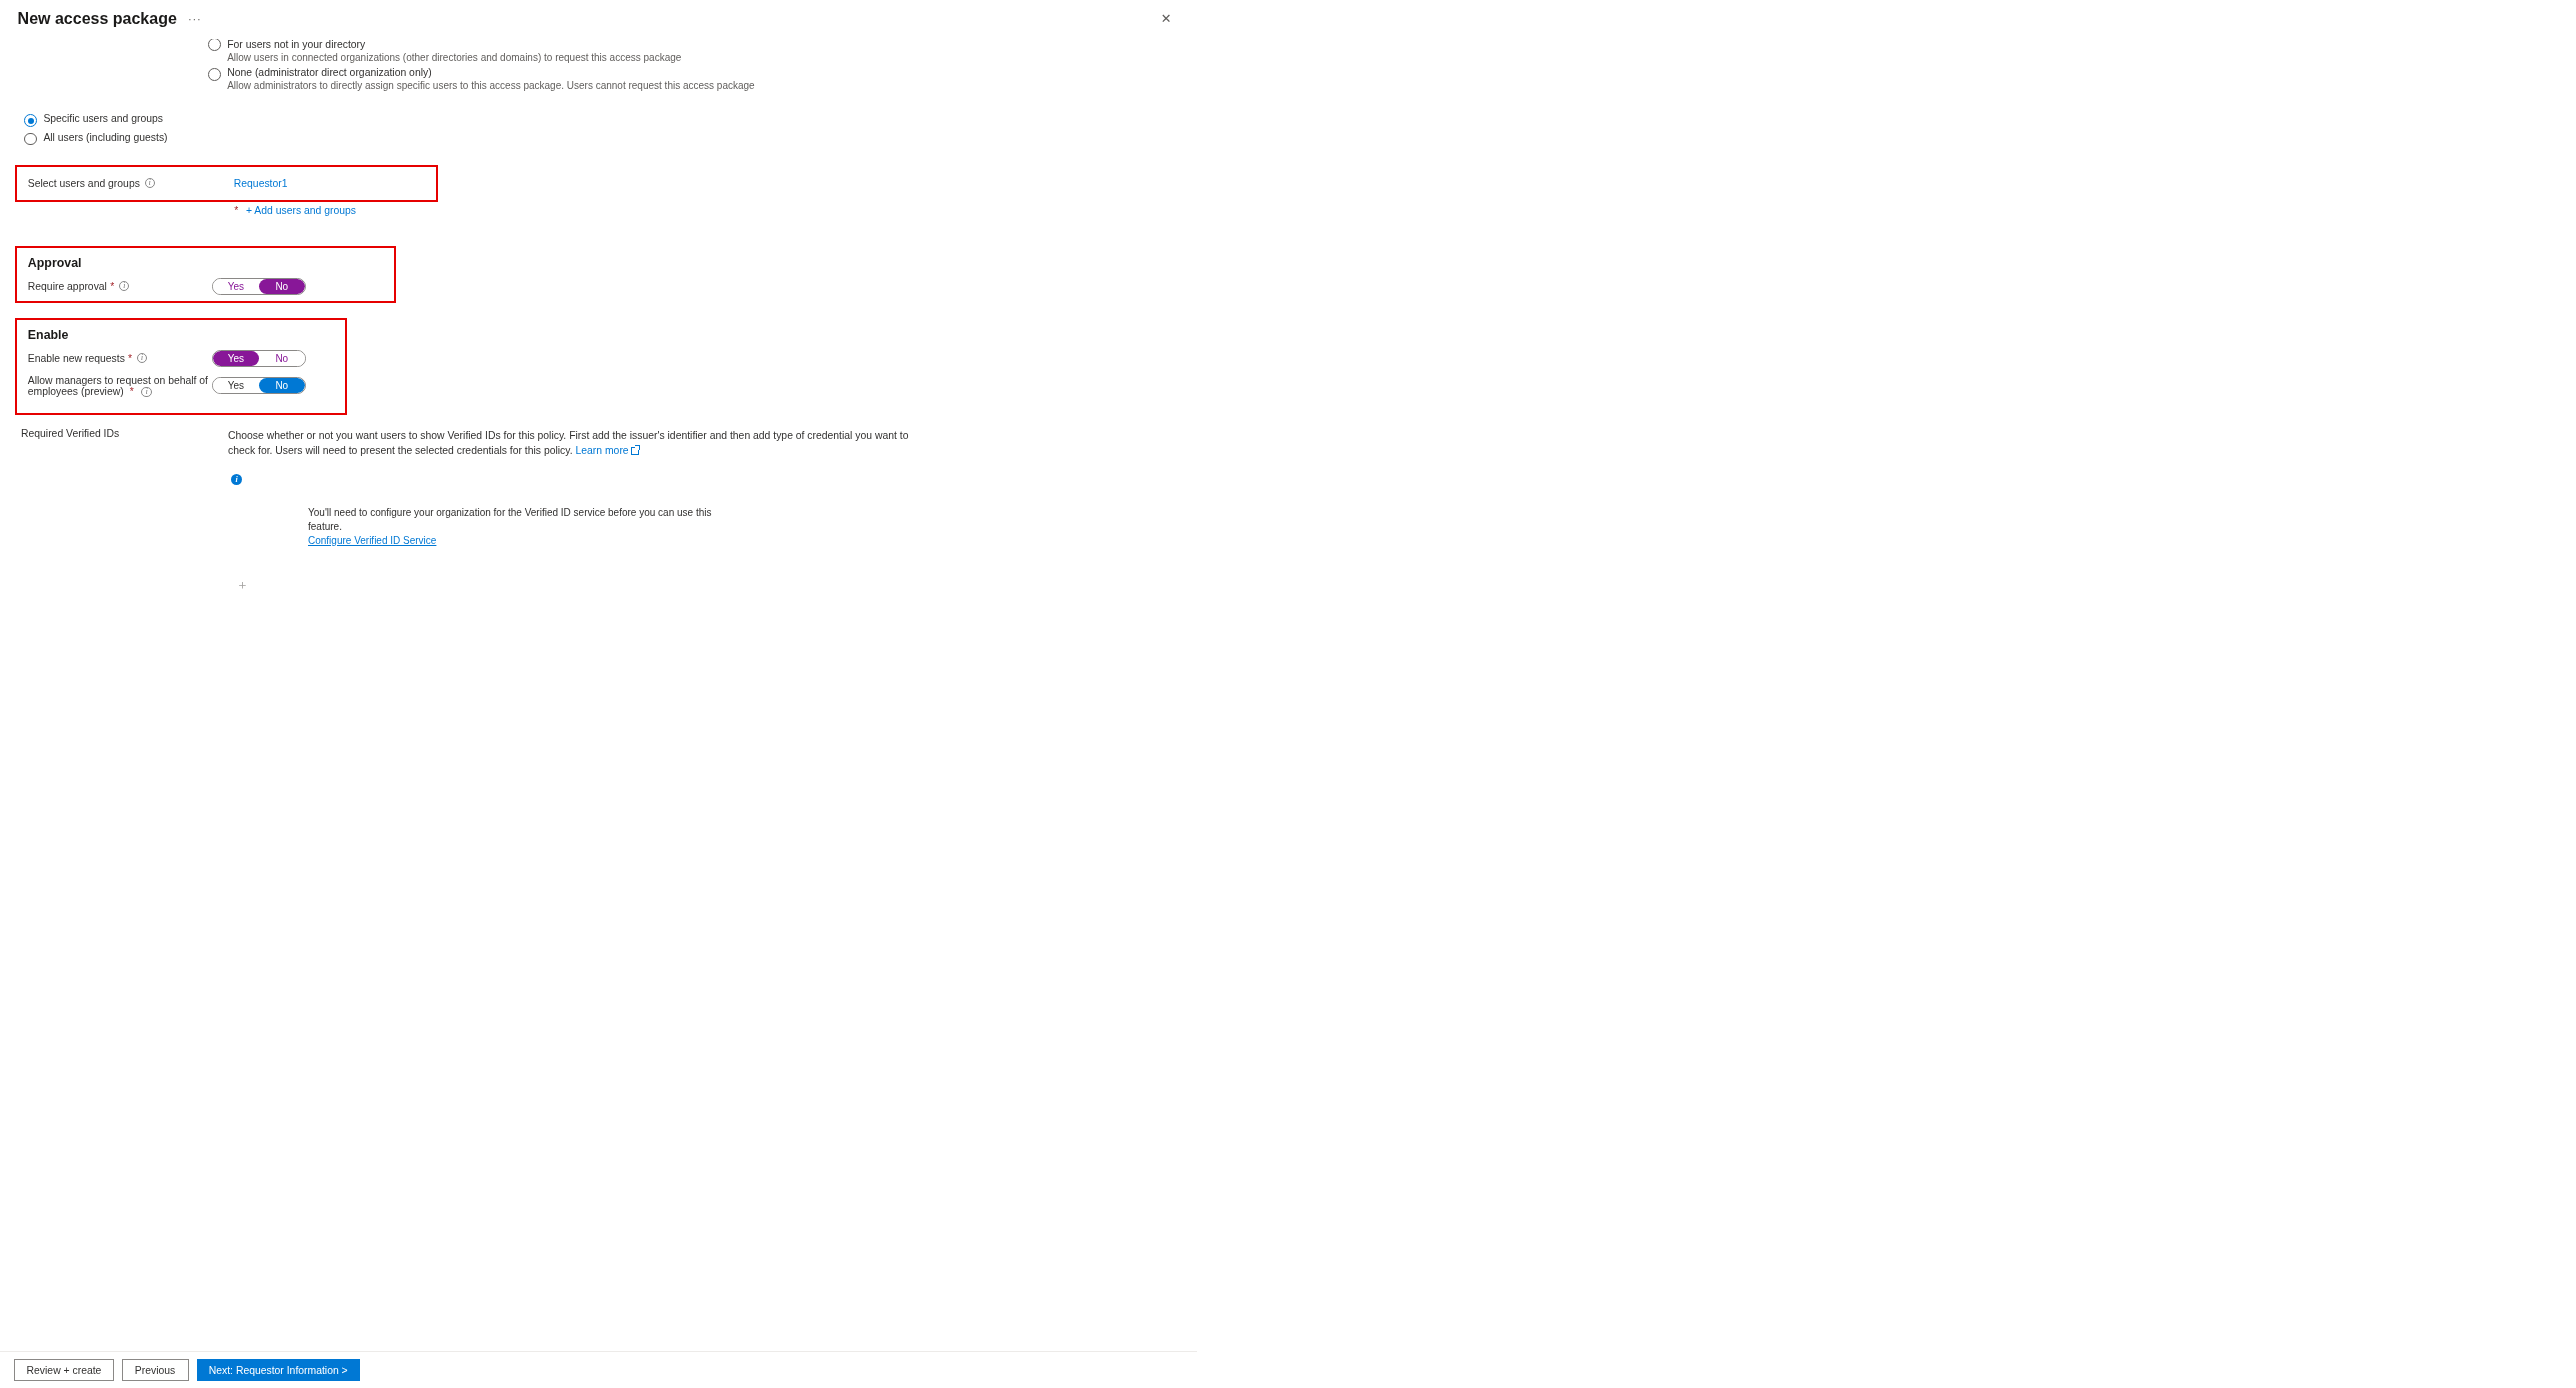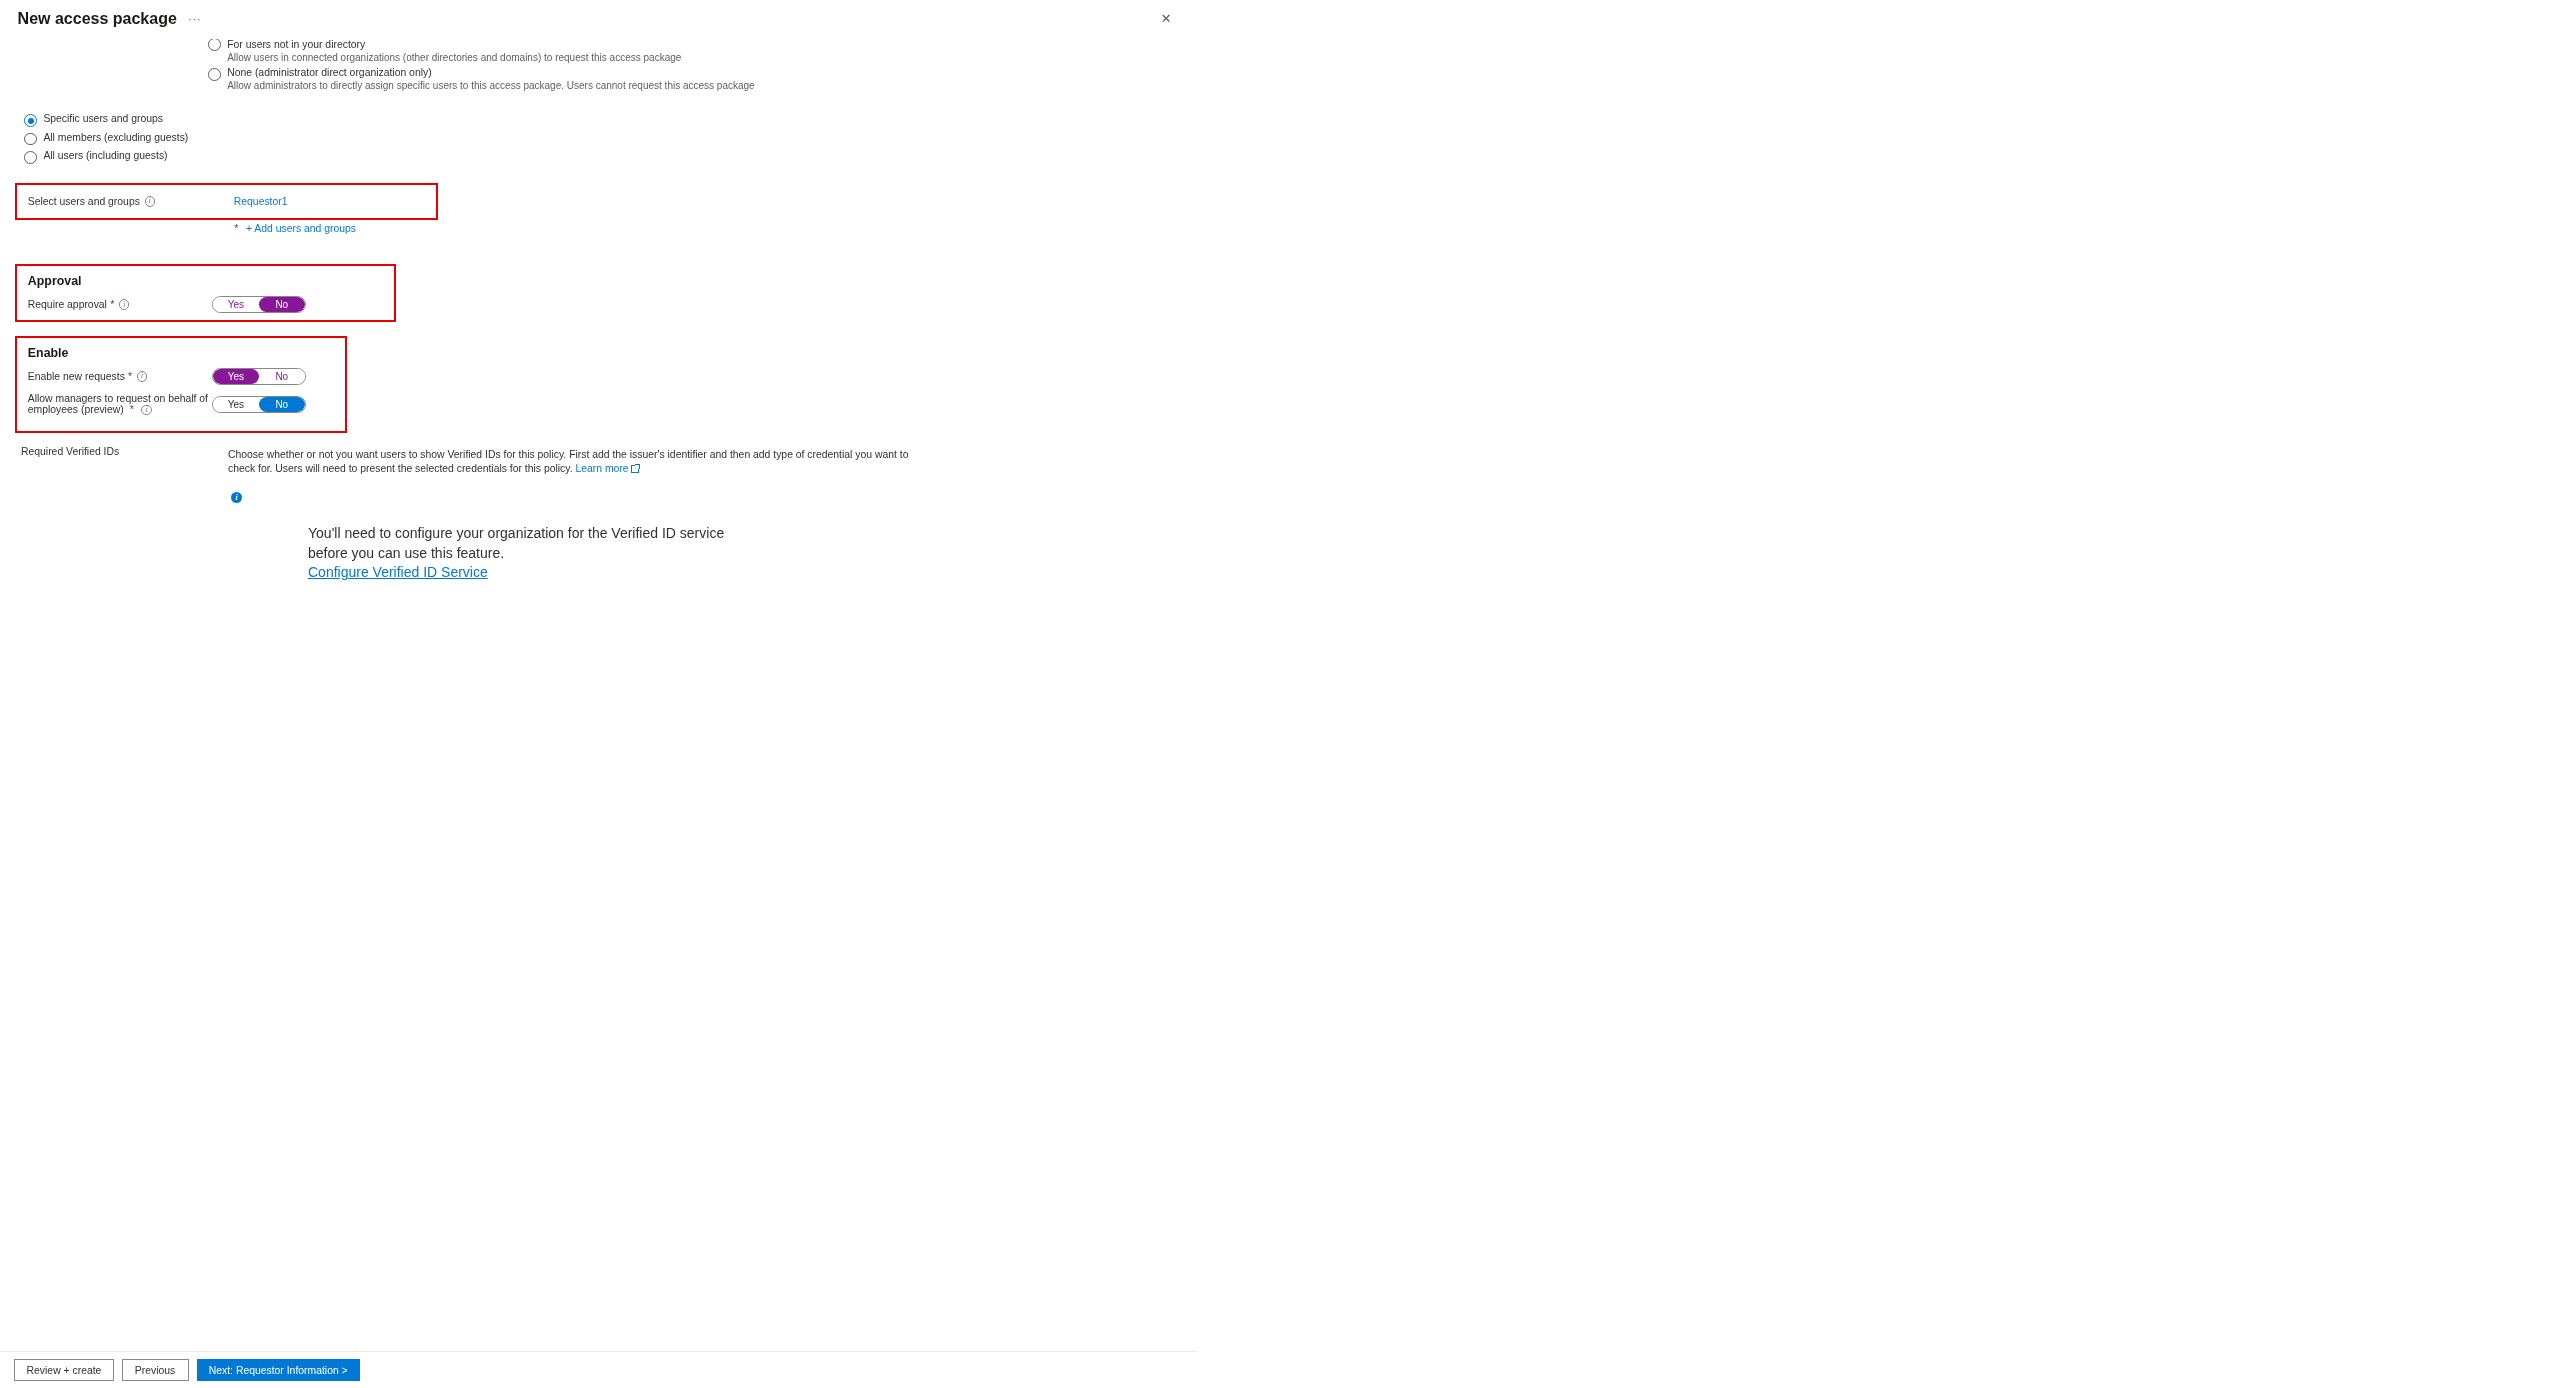--- a/index.html
+++ b/index.html
@@ -212,21 +212,21 @@
     justify-content: center;
     font-size: 8px;
     font-weight: bold;
     font-style: italic;
     font-family: Georgia, serif;
   }
   .vid-config {
     padding-left: 287px;
     margin-top: 21px;
     width: 718px;
-    font-size: 14px;
+    font-size: 10px;
     line-height: 1.4;
   }
   .add-issuer {
     padding-left: 215px;
     margin-top: 29px;
     color: #a19f9d;
     display: flex;
     align-items: center;
     gap: 6.4px;
   }
@@ -286,24 +286,20 @@
       <span class="radio-text">None (administrator direct organization only)</span>
       <div class="radio-sub">Allow administrators to directly assign specific users to this access package. Users cannot request this access package</div>
     </div>
   </div>
 
   <div style="height:17.6px;"></div>
 
   <div class="radio-row scope">
     <span class="radio-circle selected"></span>
     <span class="radio-text">Specific users and groups</span>
-  </div>
-  <div class="radio-row scope">
-    <span class="radio-circle"></span>
-    <span class="radio-text">All members (excluding guests)</span>
   </div>
   <div class="radio-row scope">
     <span class="radio-circle"></span>
     <span class="radio-text">All users (including guests)</span>
   </div>
 
   <div style="height:14.4px;"></div>
 
   <div class="highlight-box wide1">
     <div class="field-label-col" style="width:206px;">

